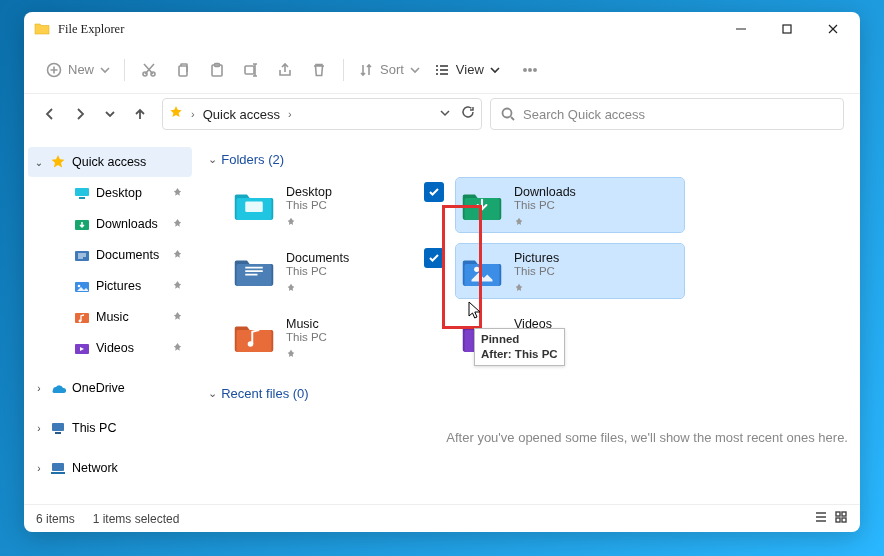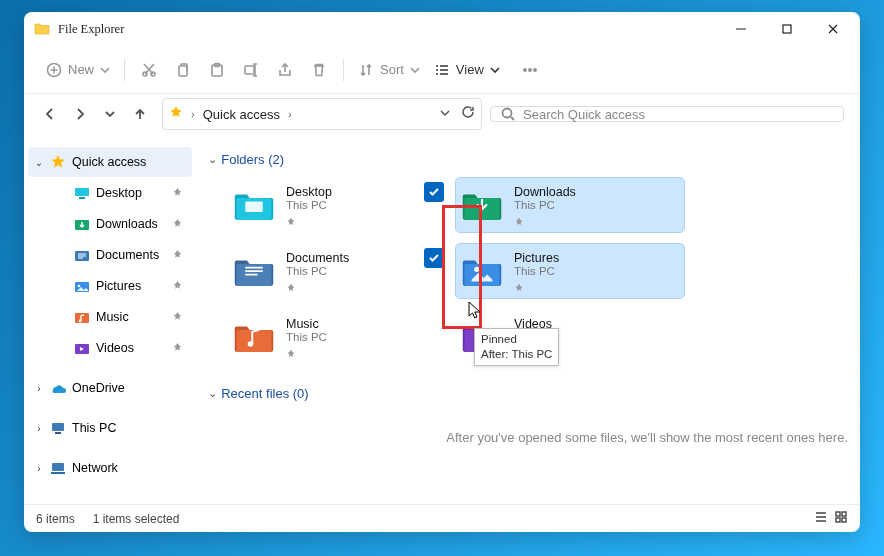--- a/index.html
+++ b/index.html
@@ -21,21 +21,21 @@
   
   .navrow { height: 48px; display: flex; align-items: center; padding: 0 16px 8px 12px; gap: 8px; }
   .navbtns { display: flex; gap: 2px; }
   .navbtns .nbtn { width: 28px; height: 28px; display: flex; align-items: center; justify-content: center; color: #555; border-radius: 4px; }
   .navbtns svg { width: 14px; height: 14px; stroke: #555; fill: none; stroke-width: 1.8; }
   .addr { flex: 0 0 320px; height: 32px; border: 1px solid #ddd; border-radius: 4px; display: flex; align-items: center; padding: 0 6px; gap: 6px; }
   .addr .star { color: #ffb900; }
   .addr .crumb { font-size: 13px; color: #222; }
   .addr .chev { color: #666; font-size: 11px; margin: 0 2px; }
   .addr .right { margin-left: auto; display: flex; gap: 10px; color: #555; }
-  .search { flex: 1; height: 16px; border: 1px solid #ddd; border-radius: 4px; display: flex; align-items: center; padding: 0 10px; gap: 8px; }
+  .search { flex: 1; height: 32px; border: 1px solid #ddd; border-radius: 4px; display: flex; align-items: center; padding: 0 10px; gap: 8px; }
   .search svg { width: 14px; height: 14px; stroke: #888; fill: none; stroke-width: 1.8; }
   .search input { border: none; outline: none; font-size: 13px; flex: 1; background: transparent; }
   .search input::placeholder { color: #888; }
   
   .body { flex: 1; display: flex; overflow: hidden; }
   .sidebar { width: 172px; border-right: 0px solid #eee; padding: 4px 0; overflow-y: auto; }
   .sidebar .item { height: 30px; display: flex; align-items: center; padding: 0 8px 0 10px; font-size: 12.5px; gap: 6px; border-radius: 4px; margin: 1px 4px; }
   .sidebar .item.sel { background: #e8f1fb; }
   .sidebar .item .exp { width: 10px; color: #444; font-size: 10px; display: inline-flex; justify-content: center; }
   .sidebar .item .ico { width: 16px; height: 16px; display: flex; align-items: center; justify-content: center; }
@@ -48,21 +48,21 @@
   .tile { height: 54px; display: flex; align-items: center; gap: 10px; border-radius: 4px; padding: 4px; position: relative; }
   .tile.sel { background: #cde6ff; outline: 1px solid #a9d0f5; }
   .tile .chk { width: 20px; height: 20px; border-radius: 3px; background: #0067c0; display: flex; align-items: center; justify-content: center; color: #fff; position: absolute; left: -32px; top: 4px; }
   .tile .fico { width: 44px; height: 38px; display: flex; align-items: center; justify-content: center; }
   .tile .meta { display: flex; flex-direction: column; }
   .tile .meta .name { font-size: 12.5px; color: #111; }
   .tile .meta .loc { font-size: 11.5px; color: #777; }
   .tile .meta .pinrow { height: 12px; margin-top: 2px; }
   .tile .meta .pinrow svg { width: 10px; height: 10px; }
   .recent-msg { text-align: right; color: #888; font-size: 13px; padding: 24px 0; }
-  .tooltip { position: absolute; left: 450px; top: 316px; background: #fff; border: 1px solid #bbb; padding: 3px 6px; font-size: 11.5px; color: #333; line-height: 1.3; box-shadow: 0 1px 3px rgba(0,0,0,0.15); z-index: 5; }
+  .tooltip { position: absolute; left: 450px; top: 316px; background: #fff; border: 1px solid #bbb; padding: 3px 6px; font-size: 11.5px; color: #333; line-height: 1.3; box-shadow: 0 1px 3px rgba(0,0,0,0.15); z-index: 5; font-weight: bold; }
   .highlight { position: absolute; border: 3px solid #e03030; pointer-events: none; z-index: 4; }
   .cursor { position: absolute; left: 444px; top: 289px; width: 16px; height: 20px; z-index: 6; }
   
   .status { height: 28px; border-top: 1px solid #eee; display: flex; align-items: center; padding: 0 12px; font-size: 12px; color: #444; gap: 18px; }
   .status .right { margin-left: auto; display: flex; gap: 6px; }
   .status .right svg { width: 14px; height: 14px; }
   
   .folder-svg { width: 42px; height: 36px; }
 </style>
 </head>

